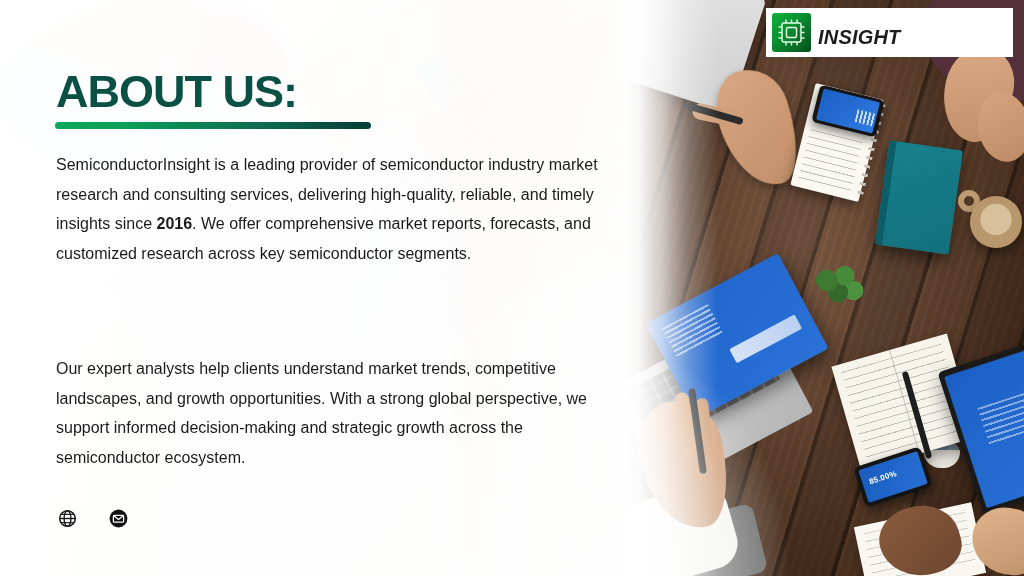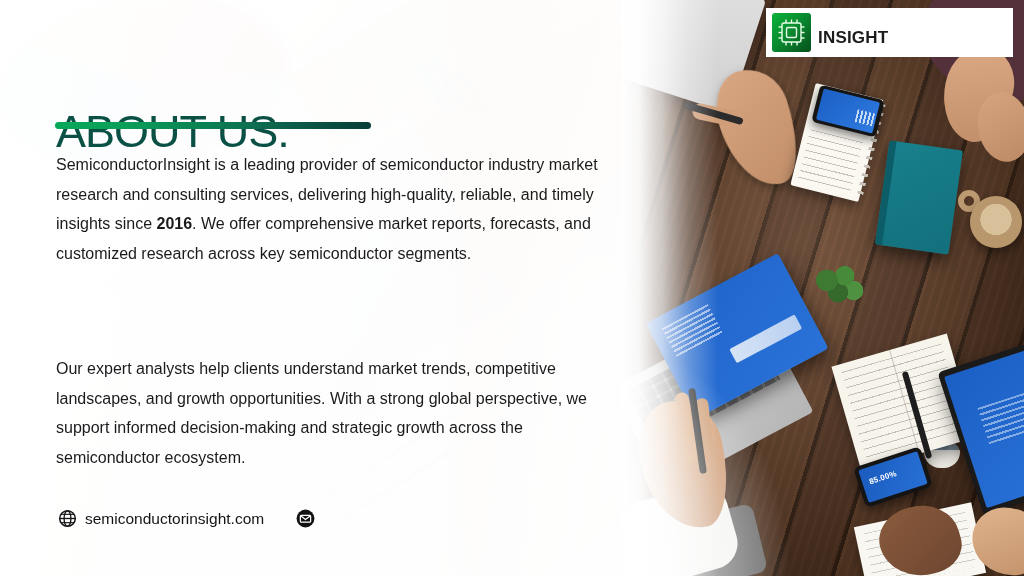--- a/index.html
+++ b/index.html
@@ -177,26 +177,26 @@
 
   
   .logo-box { position:absolute; left:766px; top:8px; width:247px; height:49px; background:#ffffff;
         display:flex; align-items:center; padding:4px 8px 4px 6px; gap:7px; }
   .logo-chip { width:39px; height:39px; flex:0 0 39px; border-radius:3px;
         background:linear-gradient(135deg,#0bb23a 0%,#0a8c30 45%,#064f1b 100%); position:relative; }
   .chip-svg { position:absolute; inset:0; }
   .logo-text { display:flex; flex-direction:column; align-items:center; line-height:1; color:#1c1c1c;
         font-family:"Liberation Sans", sans-serif; }
   .logo-l1 { font-size:21px; font-weight:bold; letter-spacing:-.3px; }
-  .logo-l2 { font-size:17px; font-weight:bold; letter-spacing:.2px; margin-top:9px; }
+  .logo-l2 { font-size:20px; font-weight:bold; letter-spacing:.2px; margin-top:9px;font-style:italic; }
 
   
   .content { position:absolute; left:0; top:0; width:622px; height:576px; }
-  .heading { position:absolute; left:56px; top:66px; font-size:45px; font-weight:normal; color:#0b5044;
-        letter-spacing:-1px; font-family:"Liberation Sans", sans-serif;margin-top:40px; }
+  .heading { position:absolute; left:56px; top:66px; font-size:45px; font-weight:bold; color:#0b5044;
+        letter-spacing:-1px; font-family:"Liberation Sans", sans-serif; }
   .rule { position:absolute; left:55px; top:122px; width:316px; height:7px; border-radius:4px;
         background:linear-gradient(90deg,#0aa85a 0%,#0a9f59 22%,#0d6b50 65%,#083c38 100%); }
 
   .para { position:absolute; left:56px; width:552px; font-size:16px; line-height:29.5px; color:#1b1b1b; }
   .para b { font-weight:bold; }
   .p1 { top:150px; }
   .p2 { top:354px; }
 
   .contact { position:absolute; left:58px; top:509px; display:flex; align-items:center; gap:9px;
         font-size:15.5px; color:#141414; }
@@ -342,21 +342,20 @@
 
     <div class="contact">
       <div class="c-item">
         <svg class="icon-globe" viewBox="0 0 20 20" xmlns="http://www.w3.org/2000/svg">
           <circle cx="10" cy="10" r="8.2" fill="none" stroke="#141414" stroke-width="1.6"></circle>
           <ellipse cx="10" cy="10" rx="3.6" ry="8.2" fill="none" stroke="#141414" stroke-width="1.4"></ellipse>
           <line x1="1.8" y1="10" x2="18.2" y2="10" stroke="#141414" stroke-width="1.4"></line>
           <line x1="3.4" y1="5.6" x2="16.6" y2="5.6" stroke="#141414" stroke-width="1.2"></line>
           <line x1="3.4" y1="14.4" x2="16.6" y2="14.4" stroke="#141414" stroke-width="1.2"></line>
         </svg>
-        <span>semiconductorinsight.com</span>
       </div>
       <div class="c-gap"></div>
       <div class="c-item">
         <svg class="icon-mail" viewBox="0 0 20 20" xmlns="http://www.w3.org/2000/svg">
           <circle cx="10" cy="10" r="9.4" fill="#111111"></circle>
           <rect x="4.6" y="6.6" width="10.8" height="7.3" rx="1" fill="none" stroke="#ffffff" stroke-width="1.3"></rect>
           <polyline points="4.9,7.2 10,11 15.1,7.2" fill="none" stroke="#ffffff" stroke-width="1.3"></polyline>
         </svg>
       </div>
     </div>

